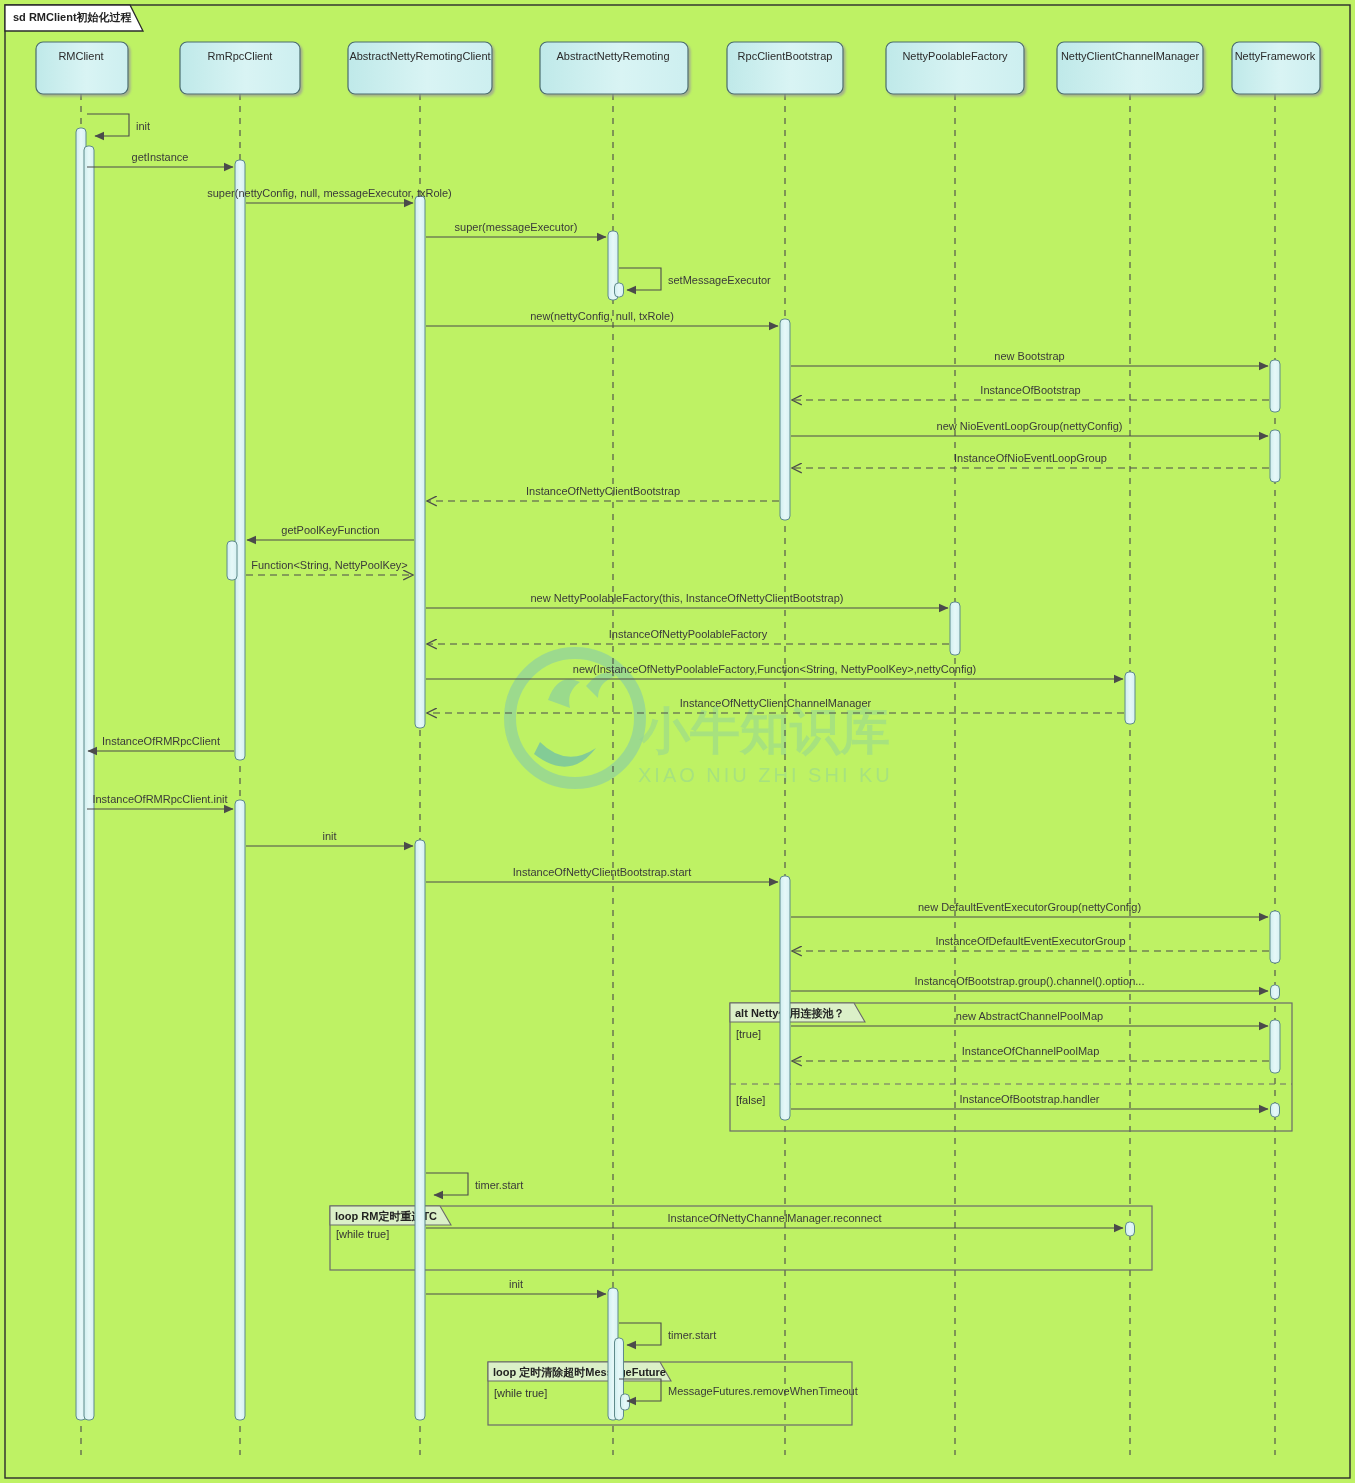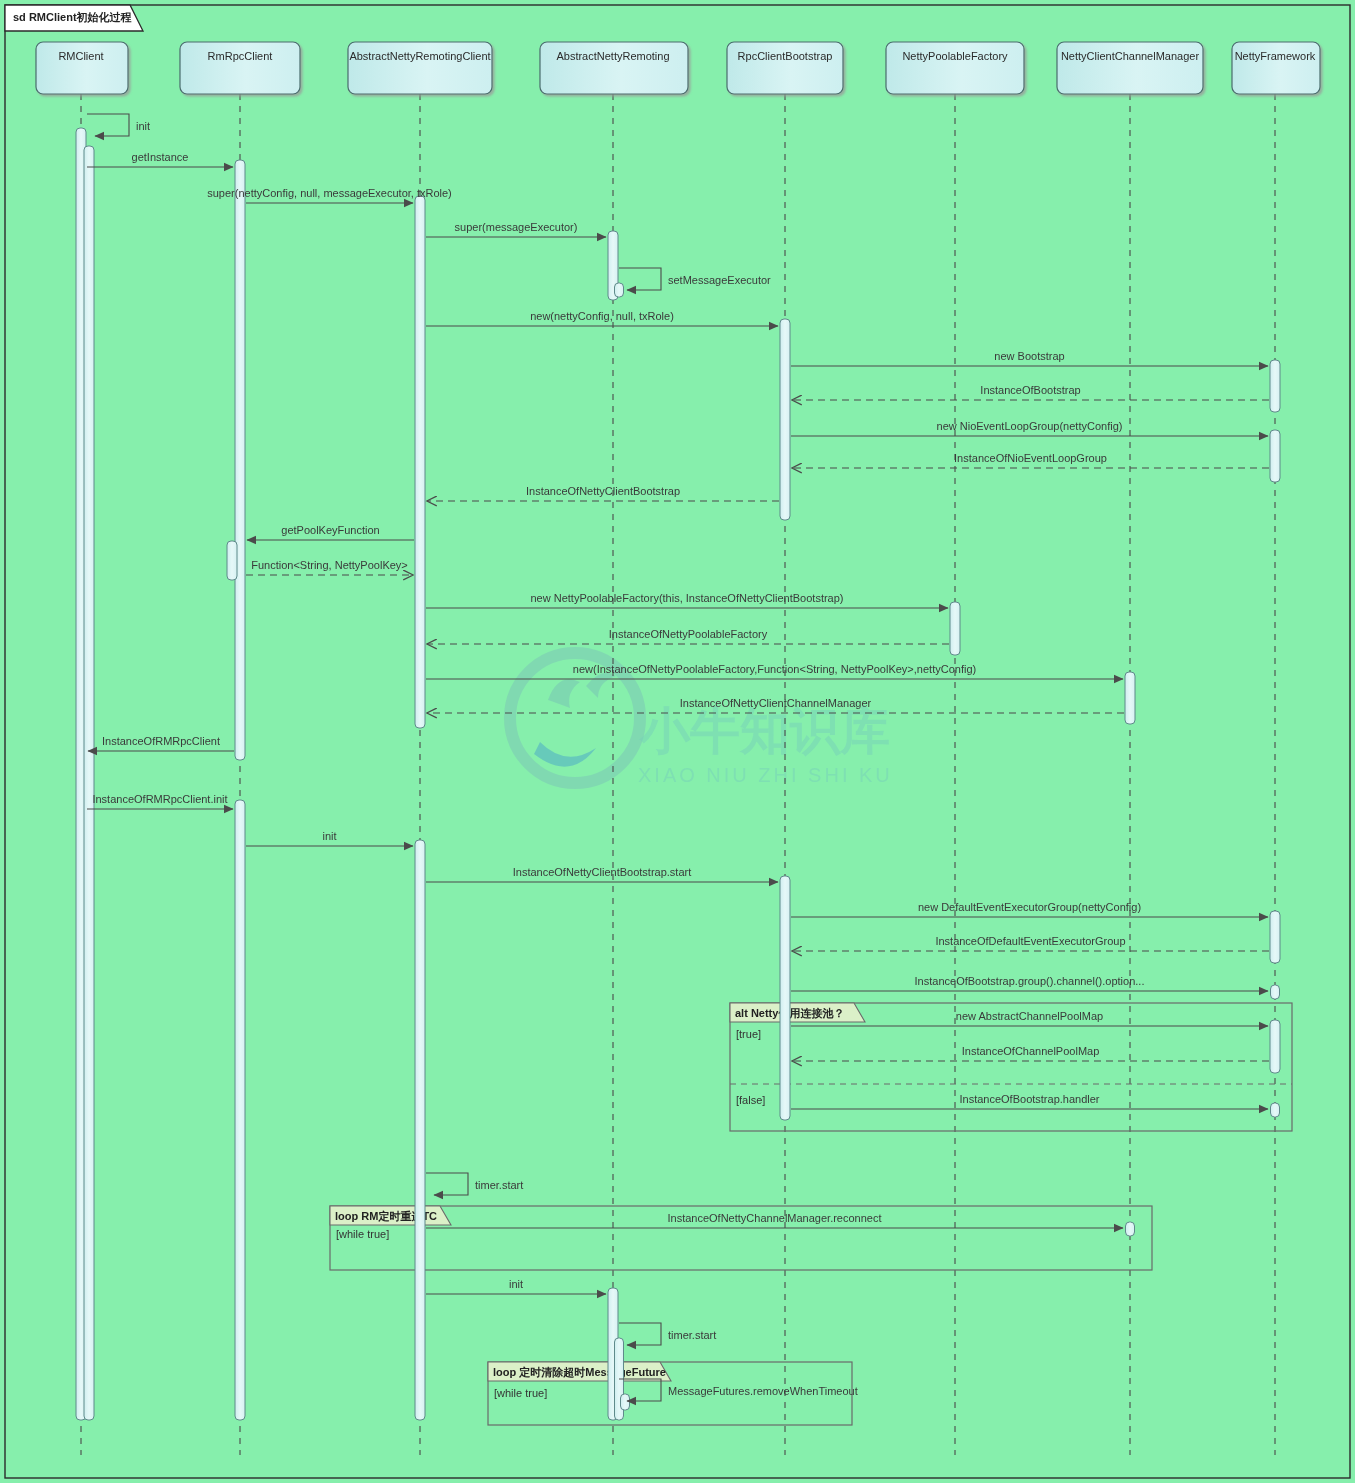--- a/index.html
+++ b/index.html
@@ -1,17 +1,17 @@
 <!DOCTYPE html>
 <html><head>
 <meta charset="utf-8">
 <style>
   html,body{margin:0;padding:0;background:#ffffff;}
   body{font-family:"Liberation Sans","DejaVu Sans",sans-serif;}
-  #stage{position:relative;width:1355px;height:1483px;overflow:hidden;background:#86efac;}
+  #stage{position:relative;width:1355px;height:1483px;overflow:hidden;background:#bef264;}
   svg{display:block;}
   .lbl{font-family:"Liberation Sans","DejaVu Sans",sans-serif;font-size:11px;fill:#3a3a3a;}
   .plabel{font-family:"Liberation Sans","DejaVu Sans",sans-serif;font-size:11px;fill:#2b2b2b;}
   .fraglabel{font-family:"Liberation Sans","DejaVu Sans",sans-serif;font-size:11px;font-weight:bold;fill:#222;}
   .guard{font-family:"Liberation Sans","DejaVu Sans",sans-serif;font-size:11px;fill:#333;}
   .title{font-family:"Liberation Sans","DejaVu Sans",sans-serif;font-size:11px;font-weight:bold;fill:#222;}
   .wm-text{font-family:"Liberation Sans","DejaVu Sans",sans-serif;fill:#6ab8c4;opacity:.55;}
 </style>
 </head>
 <body>

